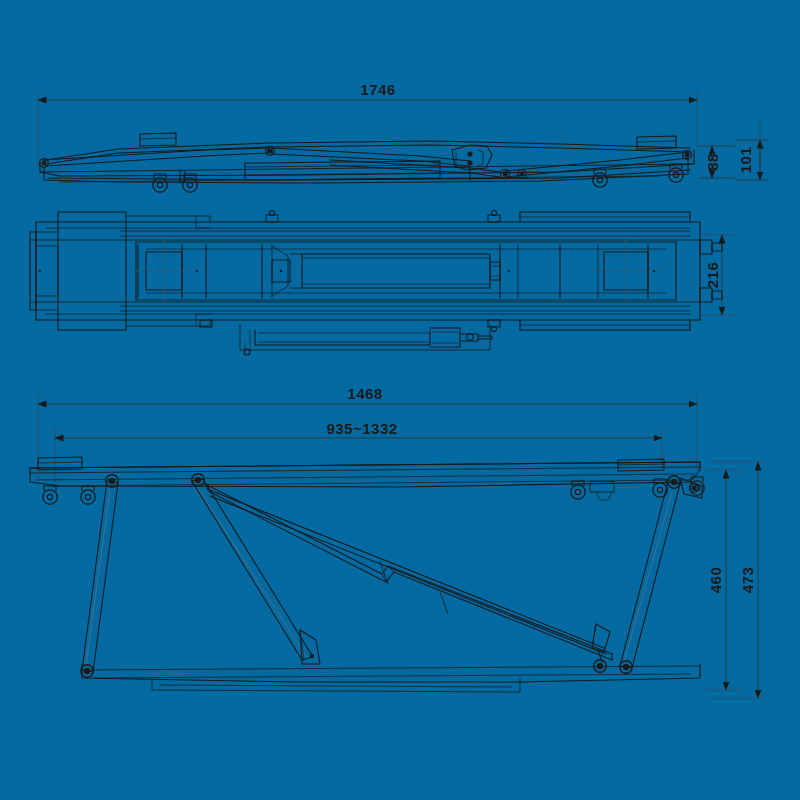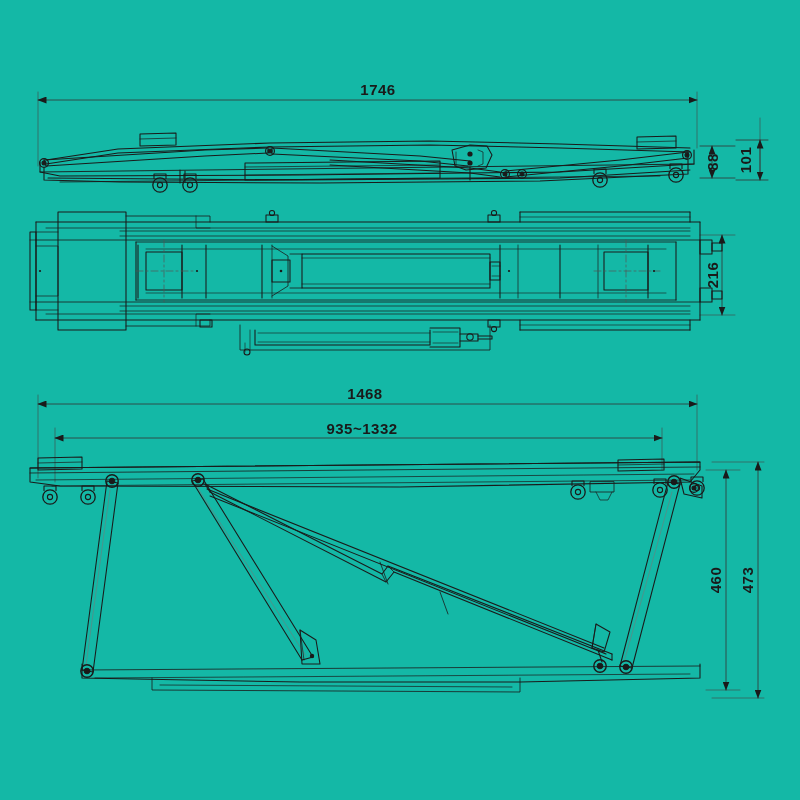--- a/index.html
+++ b/index.html
@@ -1,18 +1,18 @@
 <!DOCTYPE html>
 <html><head>
 <meta charset="utf-8">
 <style>
   html,body{margin:0;padding:0;background:#ffffff;}
   body{width:800px;height:800px;overflow:hidden;
        font-family:"Liberation Sans", sans-serif;}
-  #sheet{position:relative;width:800px;height:800px;background:#14b8a6;}
+  #sheet{position:relative;width:800px;height:800px;background:#0369a1;}
   svg{display:block;}
   .dimtext{font-family:"Liberation Sans", sans-serif;font-weight:bold;
            font-size:15px;fill:#1a1a1a;letter-spacing:0.5px;}
   .dimtext-v{font-family:"Liberation Sans", sans-serif;font-weight:bold;
            font-size:15px;fill:#1a1a1a;letter-spacing:0.5px;}
 </style>
 </head>
 <body>
 
 <div id="sheet">

